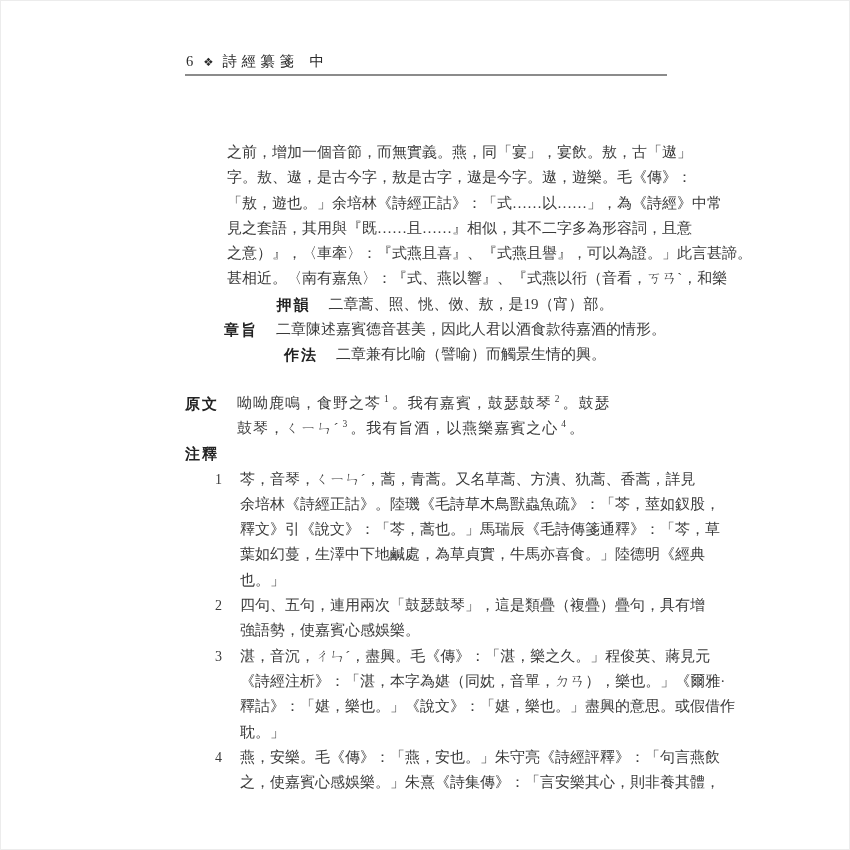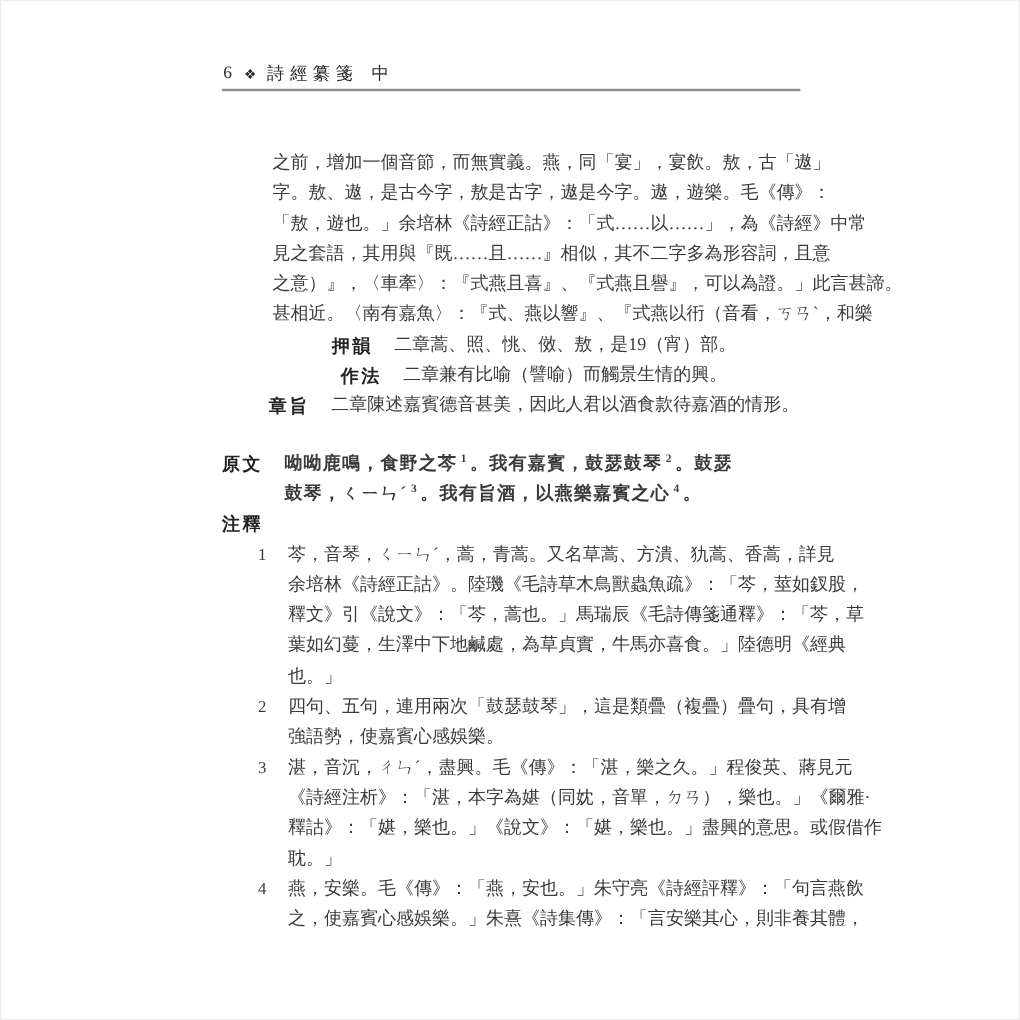--- a/index.html
+++ b/index.html
@@ -16,32 +16,32 @@
   }
   .header .pnum { letter-spacing:1px; }
   .header .orn { font-size:11.5px; position:relative; top:0.5px; color:#2b2b2b; }
   .header .title { letter-spacing:4.5px; }
   .header .vol { letter-spacing:0; margin-left:2px; }
   .header-rule {
     position:absolute; left:185px; top:74px; width:482px; height:2px; background:#8b8b8b;
   }
   
   .flow {
-    position:absolute; left:185px; top:124px; width:520px;
+    position:absolute; left:185px; top:140px; width:520px;
     font-size:15px; line-height:25.3px; color:#3a3a3a;
   }
   .tline { white-space:nowrap; height:25.3px; }
   .cont-para { margin-left:42px; }
   .sec-row { display:flex;justify-content:center; }
   .sec-label {
     flex:none; width:52px; font-family:"Liberation Sans", sans-serif;
     font-weight:bold; font-size:15px; letter-spacing:2px; color:#222;
   }
   .orig-block { margin-top:23px; display:flex; }
-  .orig-lines .tline { letter-spacing:1px;font-weight:bold; }
+  .orig-lines .tline { letter-spacing:1px; }
   .notes-head { display:flex; }
   .note { display:flex; }
   .note-num { flex:none; width:25px; margin-left:30px; font-size:14px; color:#3a3a3a; }
   sup.fnref { font-size:9.5px; vertical-align:super; line-height:0; margin:0 2px 0 3px; }
 </style>
 </head>
 <body>
 
 <div class="page">
 
@@ -63,27 +63,27 @@
       <div class="tline">之意）』，〈車牽〉：『式燕且喜』、『式燕且譽』，可以為證。」此言甚諦。</div>
       <div class="tline">甚相近。〈南有嘉魚〉：『式、燕以響』、『式燕以衎（音看，ㄎㄢˋ，和樂</div>
     </div>
 
     <div class="sec-row">
       <span class="sec-label">押韻</span>
       <span class="tline">二章蒿、照、恌、傚、敖，是19（宵）部。</span>
     </div>
 
     <div class="sec-row">
-      <span class="sec-label">作法</span>
-      <span class="tline">二章兼有比喻（譬喻）而觸景生情的興。</span>
+      <span class="sec-label">章旨</span>
+      <span class="tline">二章陳述嘉賓德音甚美，因此人君以酒食款待嘉酒的情形。</span>
     </div>
 
     <div class="sec-row">
-      <span class="sec-label">章旨</span>
-      <span class="tline">二章陳述嘉賓德音甚美，因此人君以酒食款待嘉酒的情形。</span>
+      <span class="sec-label">作法</span>
+      <span class="tline">二章兼有比喻（譬喻）而觸景生情的興。</span>
     </div>
 
     <div class="orig-block">
       <span class="sec-label">原文</span>
       <div class="orig-lines">
         <div class="tline"><span>呦呦鹿鳴，食野之芩</span><sup class="fnref">1</sup><span>。我有嘉賓，鼓瑟鼓琴</span><sup class="fnref">2</sup><span>。鼓瑟</span></div>
         <div class="tline"><span>鼓琴，ㄑㄧㄣˊ</span><sup class="fnref">3</sup><span>。我有旨酒，以燕樂嘉賓之心</span><sup class="fnref">4</sup><span>。</span></div>
       </div>
     </div>
 

